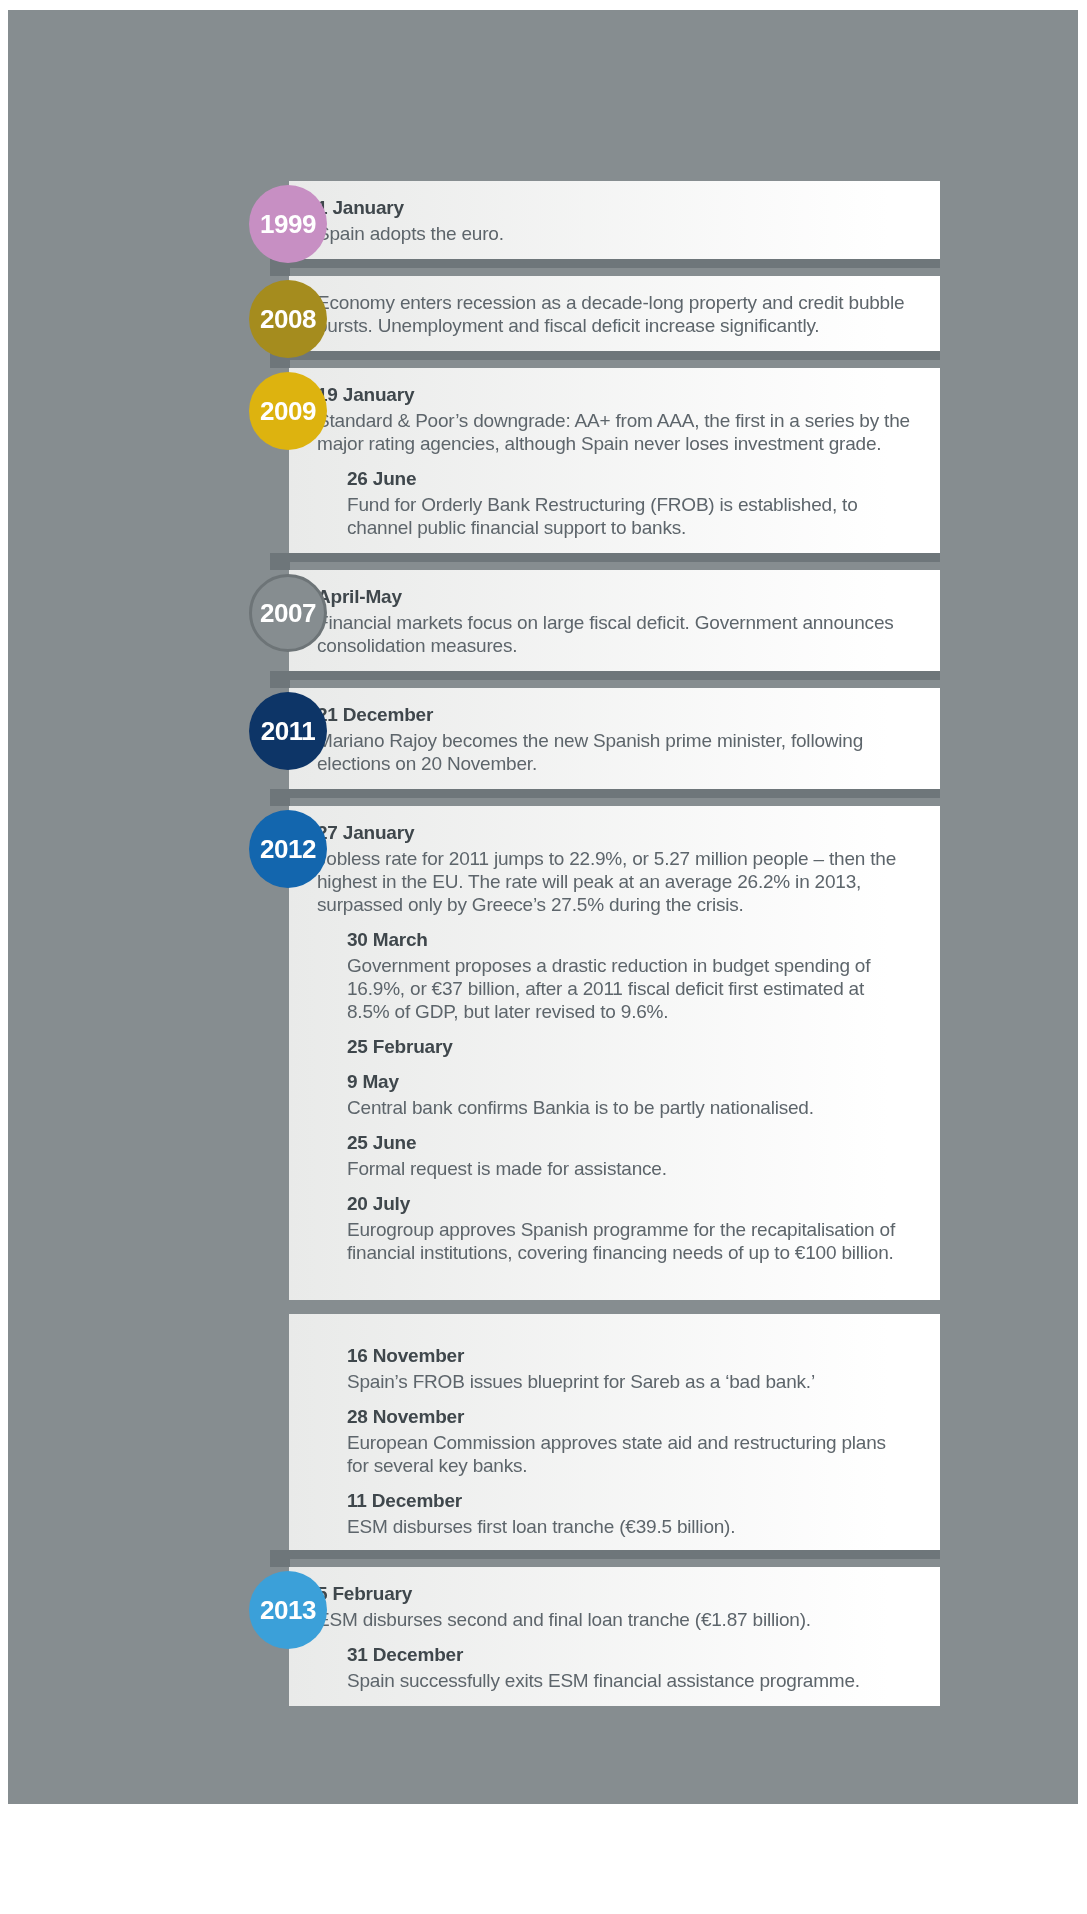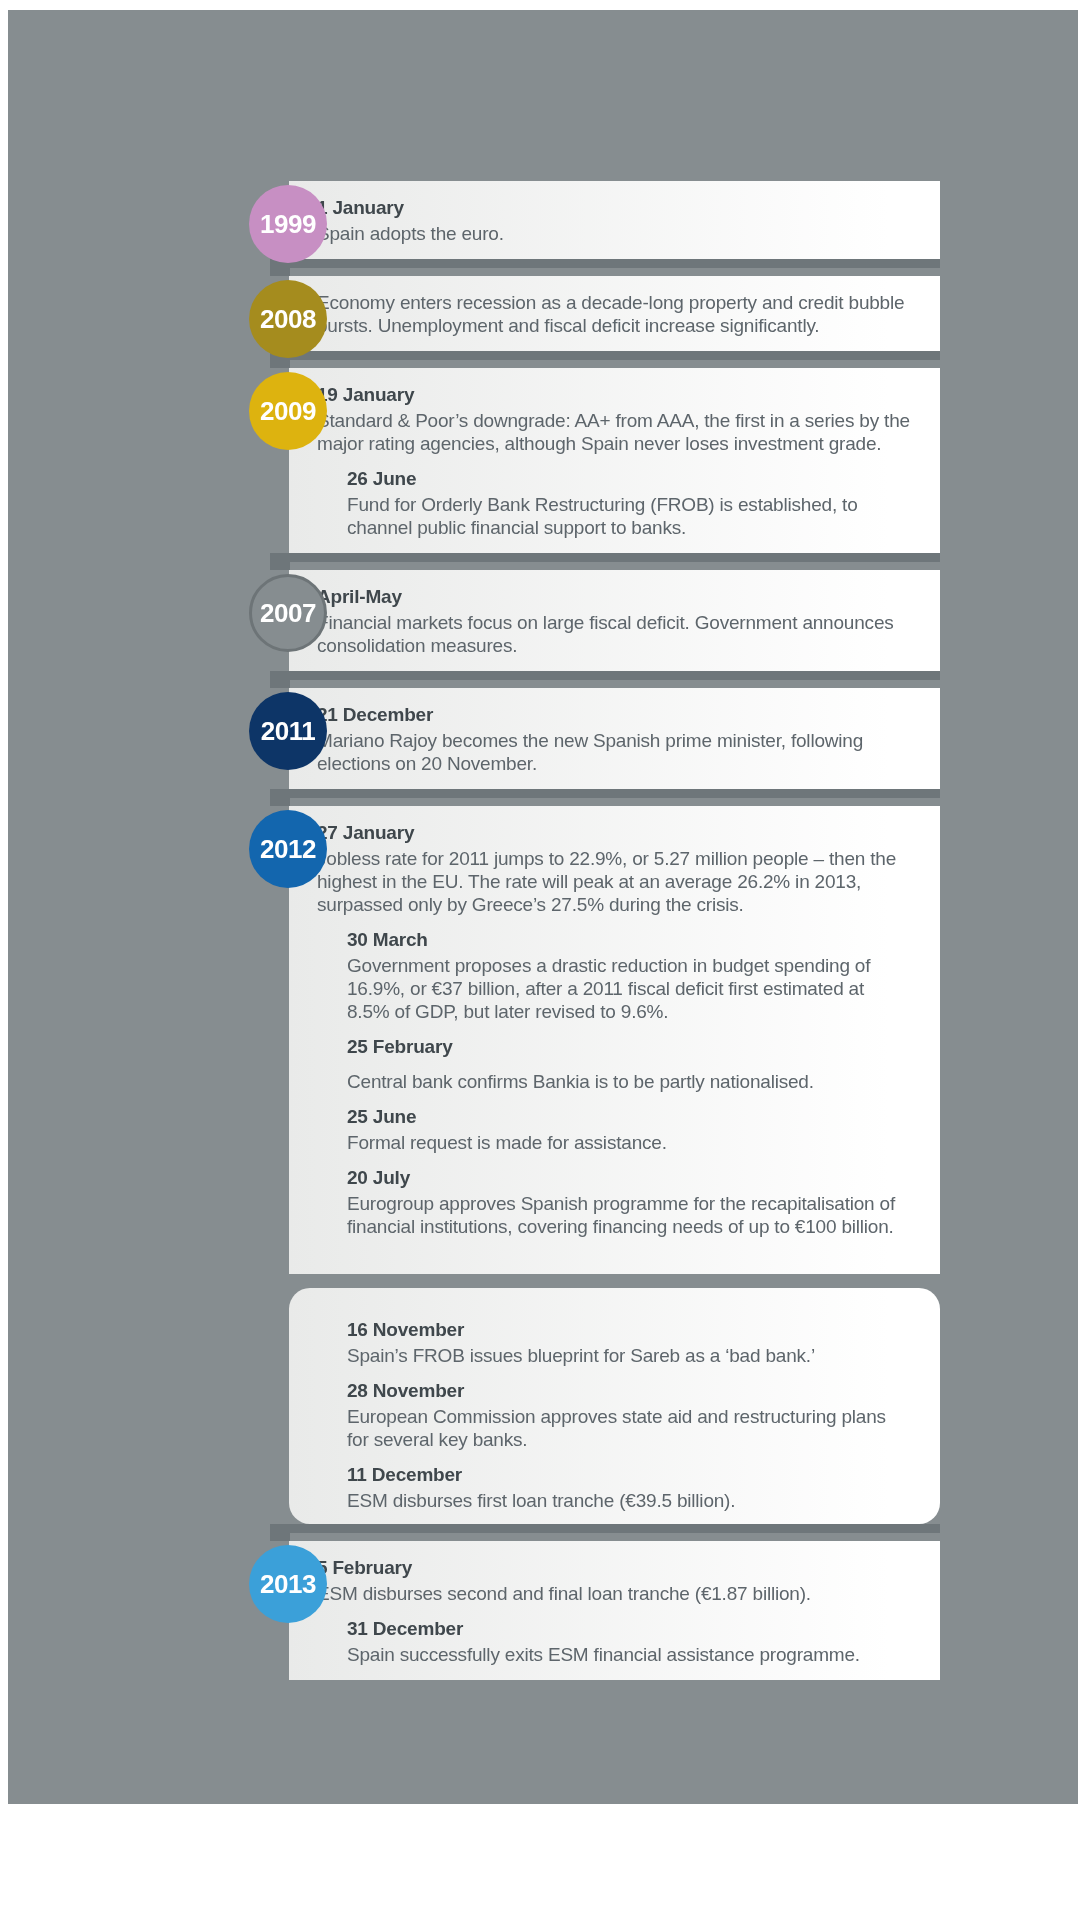--- a/index.html
+++ b/index.html
@@ -15,21 +15,21 @@
   }
   .stack{position:absolute;left:281px;top:171px;width:651px;}
   .card{
     position:relative;
     background:linear-gradient(to right,var(--c-card_left,#e9eae9),var(--c-card_right,#ffffff) 92%);
     padding:15px 0 14px;
     margin-bottom:17px;
   }
   .card.tight{margin-bottom:14px;}
   .card.last{margin-bottom:0;}
-  .card.pad-big-top{padding-top:30px;padding-bottom:12px;border-radius:21px;}
+  .card.pad-big-top{padding-top:30px;padding-bottom:12px;}
   .card.pad-big-bottom{padding-bottom:36px;}
   
   .shadowed::after{
     content:"";position:absolute;left:-19px;right:0;bottom:-9px;height:9px;
     background:var(--c-shadow,#6e767a);
   }
   
   .stubbed::before{
     content:"";position:absolute;left:-19px;top:-17px;width:20px;height:17px;
     background:var(--c-shadow,#6e767a);
@@ -114,20 +114,21 @@
           <p class="text">Jobless rate for 2011 jumps to 22.9%, or 5.27 million people – then the highest in the EU. The rate will peak at an average 26.2% in 2013, surpassed only by Greece’s 27.5% during the crisis.</p>
         </div>
         <div class="entry sub">
           <h3 class="date">30 March</h3>
           <p class="text">Government proposes a drastic reduction in budget spending of 16.9%, or €37 billion, after a 2011 fiscal deficit first estimated at 8.5% of GDP, but later revised to 9.6%.</p>
         </div>
         <div class="entry sub">
           <h3 class="date">25 February</h3>
         </div>
         <div class="entry sub">
+          <h3 class="date">9 May</h3>
           <p class="text">Central bank confirms Bankia is to be partly nationalised.</p>
         </div>
         <div class="entry sub">
           <h3 class="date">25 June</h3>
           <p class="text">Formal request is made for assistance.</p>
         </div>
         <div class="entry sub">
           <h3 class="date">20 July</h3>
           <p class="text">Eurogroup approves Spanish programme for the recapitalisation of financial institutions, covering financing needs of up to €100 billion.</p>
         </div>

